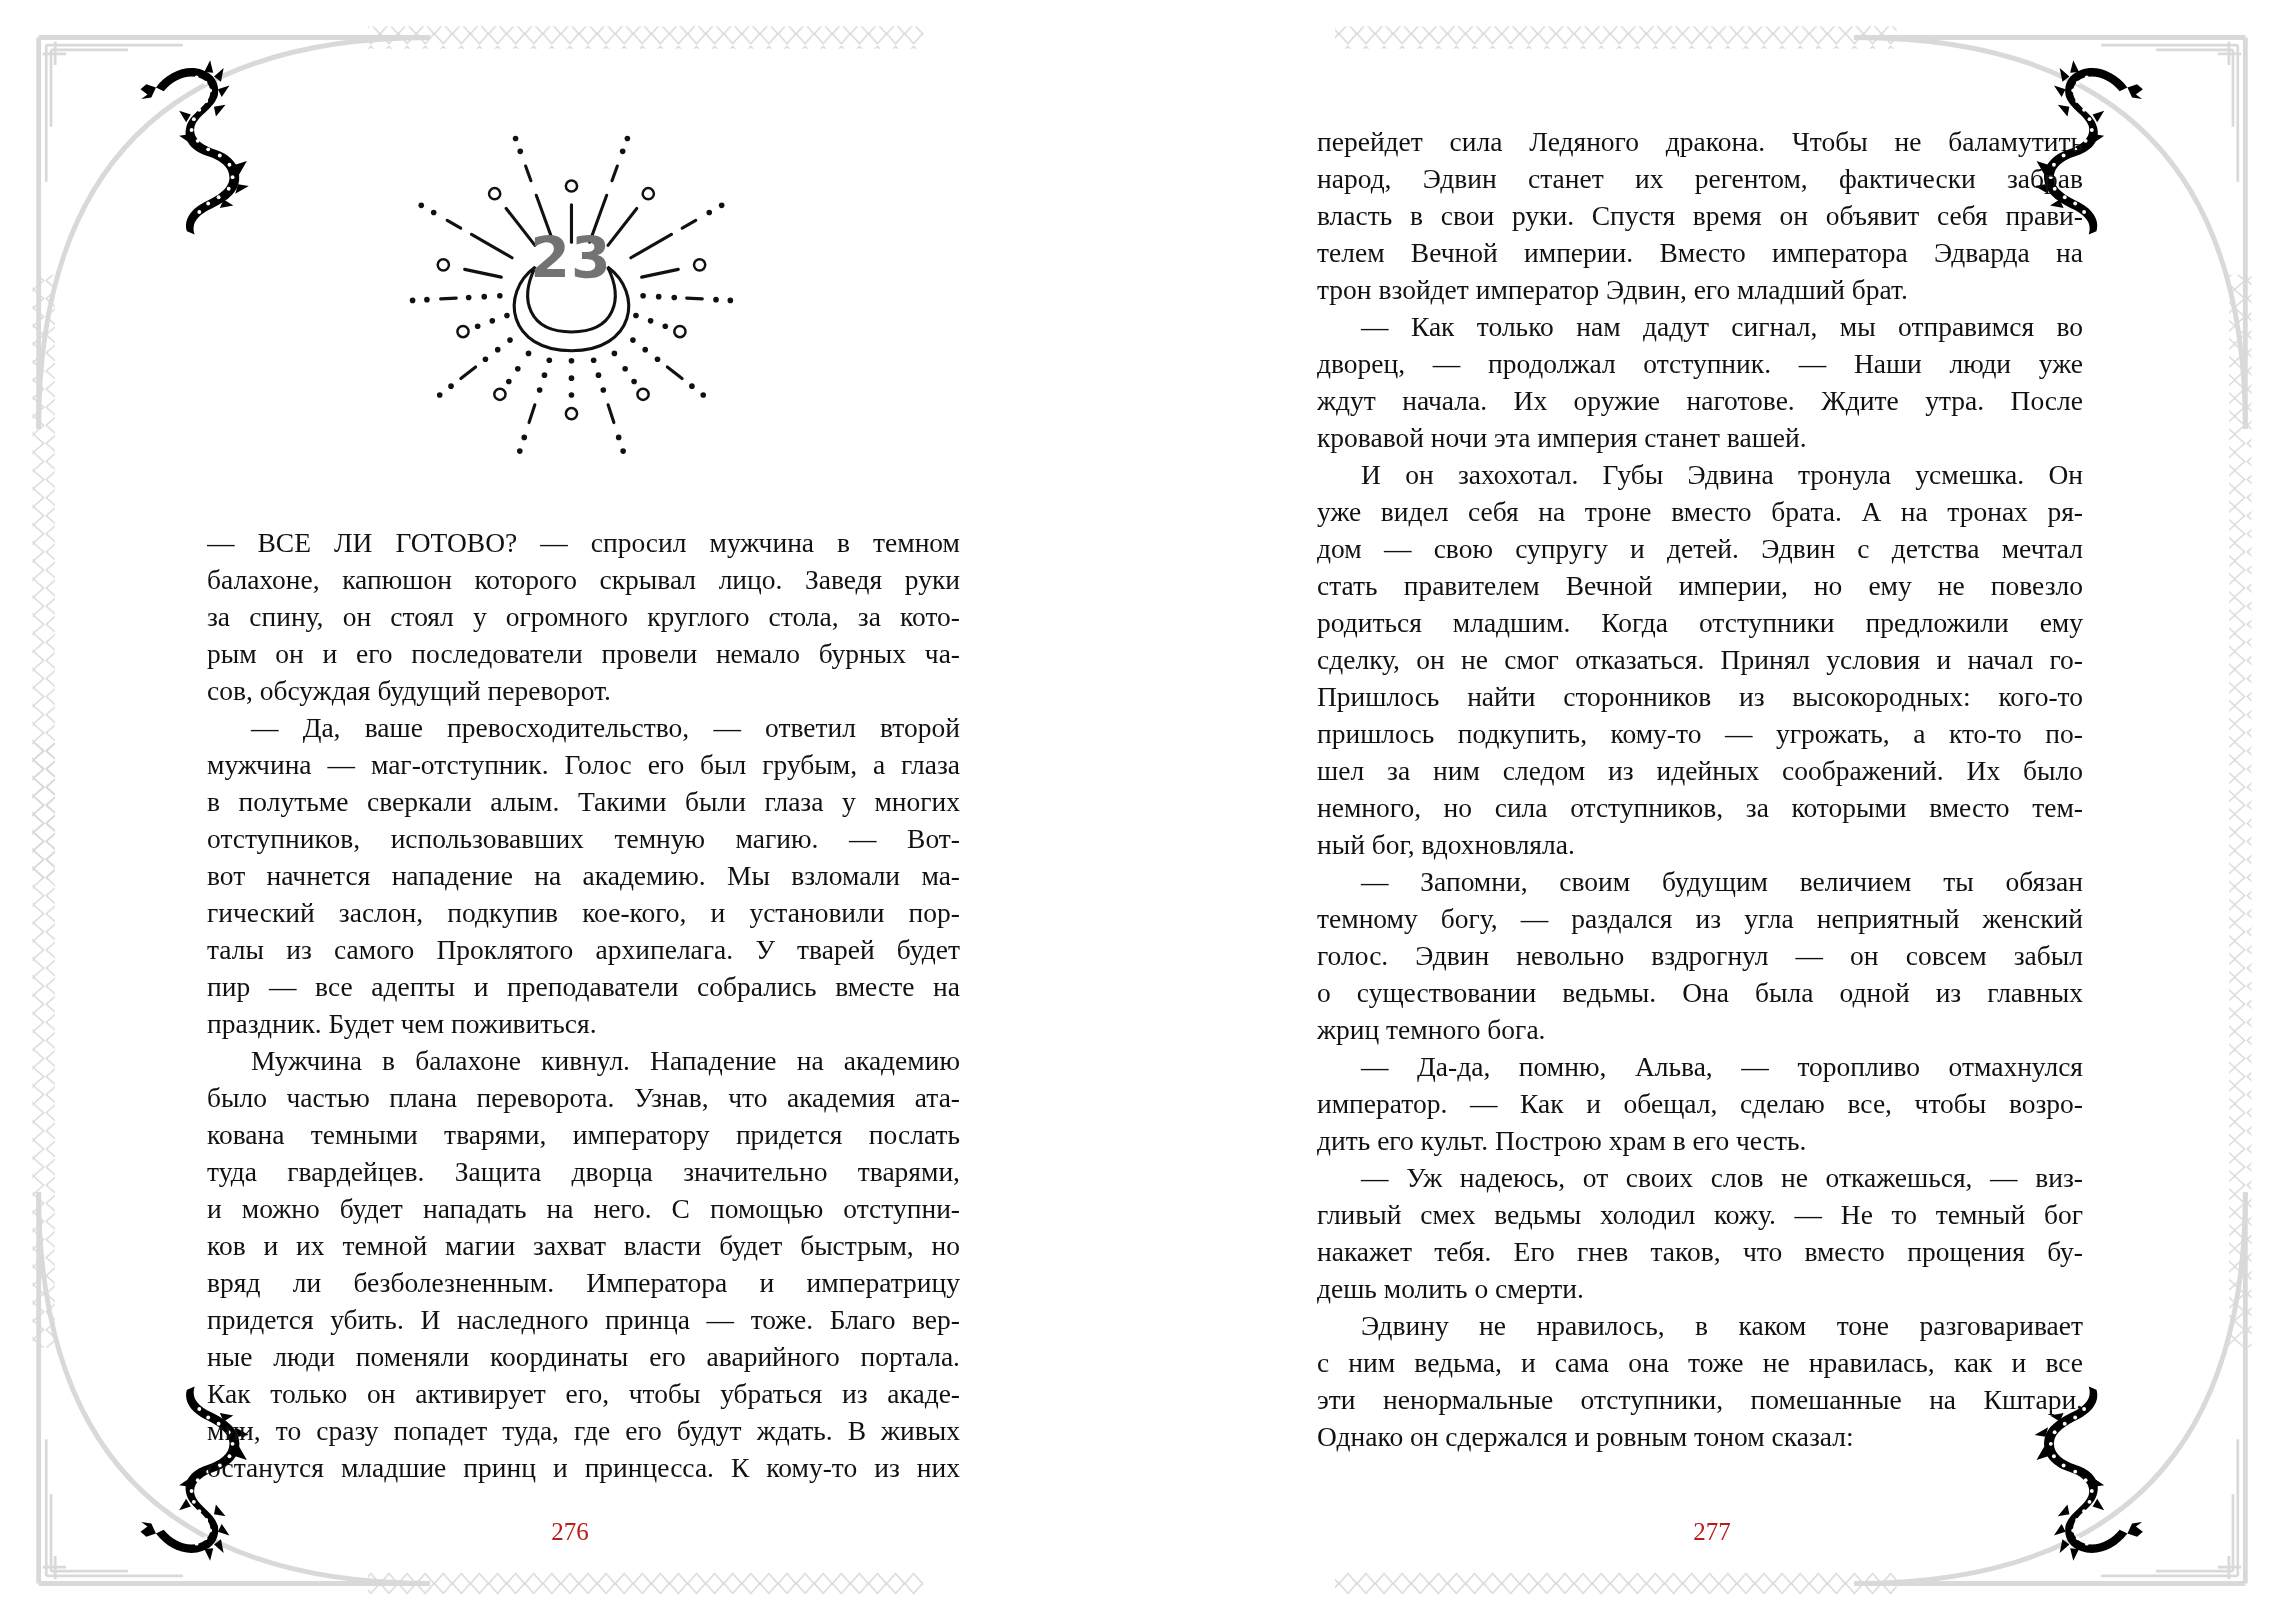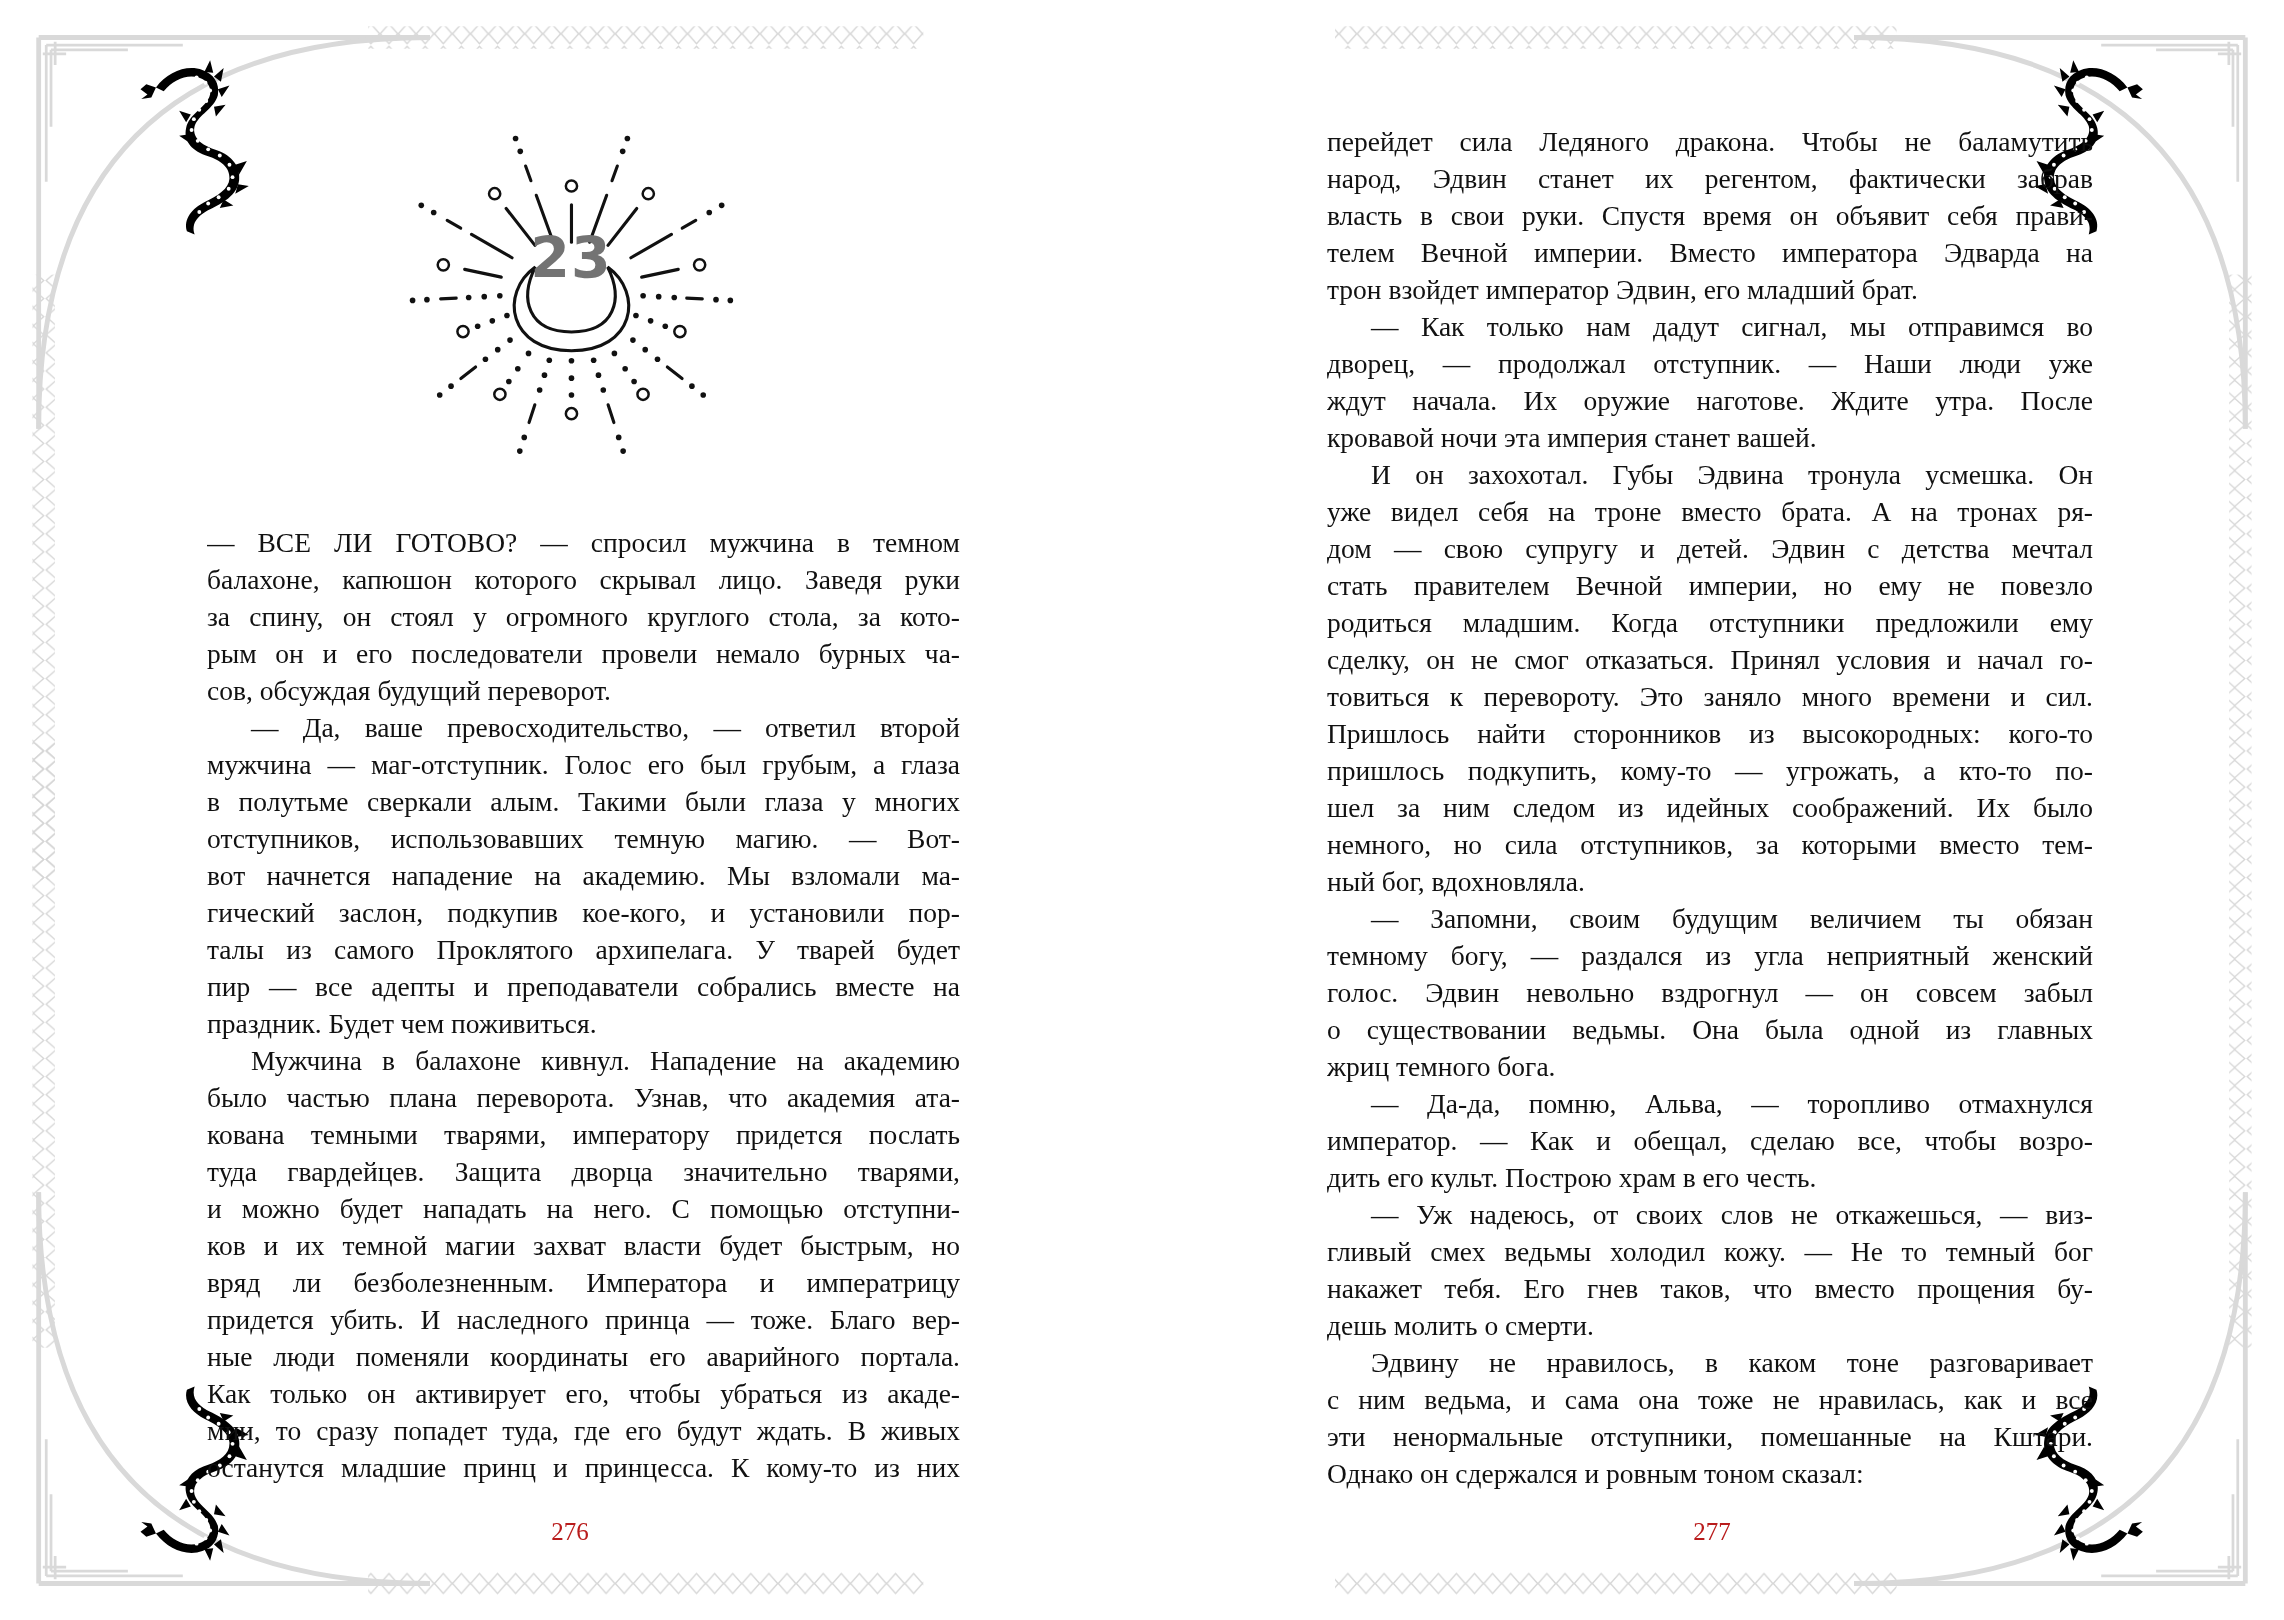--- a/index.html
+++ b/index.html
@@ -234,37 +234,36 @@
       <span class="line">придется убить. И наследного принца — тоже. Благо вер-</span>
       <span class="line">ные люди поменяли координаты его аварийного портала.</span>
       <span class="line">Как только он активирует его, чтобы убраться из акаде-</span>
       <span class="line">мии, то сразу попадет туда, где его будут ждать. В живых</span>
       <span class="line">останутся младшие принц и принцесса. К кому-то из них</span>
     </div>
   <div class="page-num" style="left:570px; top:1517px;">276</div>
 </div>
 
 <div class="page" style="left:1142px; width:1142px;">
-  <div class="text-block" style="left:185px; top:123px; width:766px;" id="right-text">
+  <div class="text-block" style="left:175px; top:123px; width:766px;" id="right-text">
       <span class="line">перейдет сила Ледяного дракона. Чтобы не баламутить</span>
       <span class="line">народ, Эдвин станет их регентом, фактически забрав</span>
       <span class="line">власть в свои руки. Спустя время он объявит себя прави-</span>
       <span class="line">телем Вечной империи. Вместо императора Эдварда на</span>
       <span class="line last">трон взойдет император Эдвин, его младший брат.</span>
       <span class="line indent">— Как только нам дадут сигнал, мы отправимся во</span>
       <span class="line">дворец, — продолжал отступник. — Наши люди уже</span>
       <span class="line">ждут начала. Их оружие наготове. Ждите утра. После</span>
       <span class="line last">кровавой ночи эта империя станет вашей.</span>
       <span class="line indent">И он захохотал. Губы Эдвина тронула усмешка. Он</span>
       <span class="line">уже видел себя на троне вместо брата. А на тронах ря-</span>
       <span class="line">дом — свою супругу и детей. Эдвин с детства мечтал</span>
       <span class="line">стать правителем Вечной империи, но ему не повезло</span>
       <span class="line">родиться младшим. Когда отступники предложили ему</span>
       <span class="line">сделку, он не смог отказаться. Принял условия и начал го-</span>
-      <span class="line">товиться к перевороту. Это заняло много времени и сил.</span>
       <span class="line">Пришлось найти сторонников из высокородных: кого-то</span>
       <span class="line">пришлось подкупить, кому-то — угрожать, а кто-то по-</span>
       <span class="line">шел за ним следом из идейных соображений. Их было</span>
       <span class="line">немного, но сила отступников, за которыми вместо тем-</span>
       <span class="line last">ный бог, вдохновляла.</span>
       <span class="line indent">— Запомни, своим будущим величием ты обязан</span>
       <span class="line">темному богу, — раздался из угла неприятный женский</span>
       <span class="line">голос. Эдвин невольно вздрогнул — он совсем забыл</span>
       <span class="line">о существовании ведьмы. Она была одной из главных</span>
       <span class="line last">жриц темного бога.</span>

